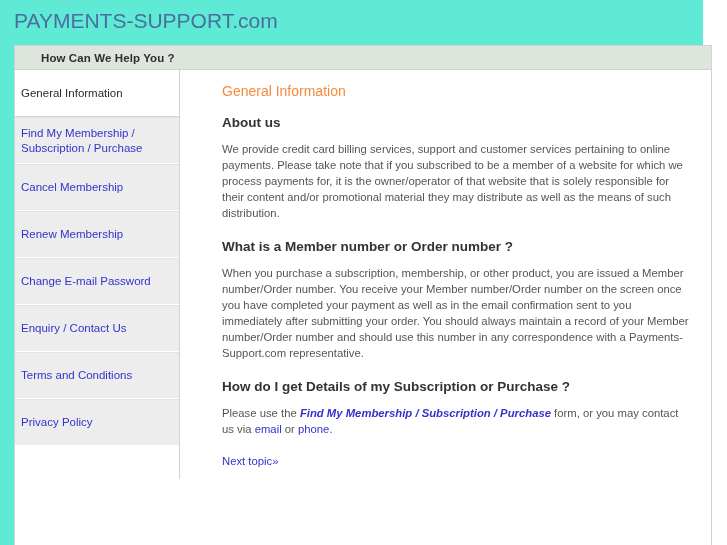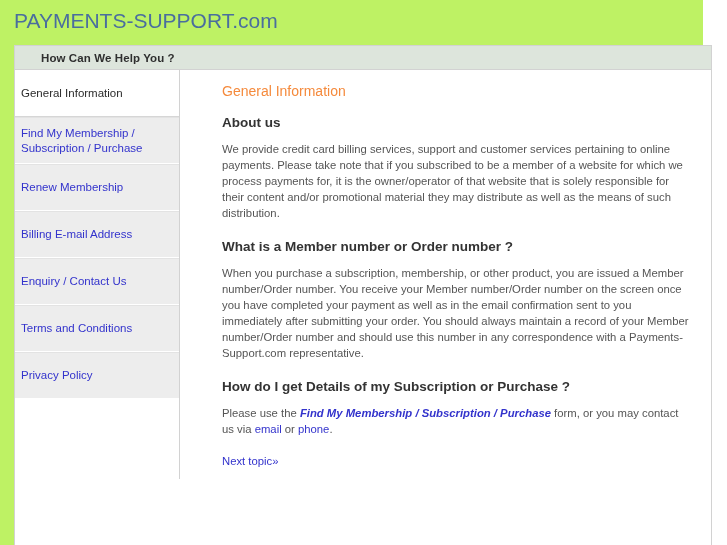--- a/index.html
+++ b/index.html
@@ -9,21 +9,21 @@
     height: 545px;
     background: #ffffff;
     font-family: "Liberation Sans", sans-serif;
     overflow: hidden;
   }
 
   #page {
     position: relative;
     width: 703px;
     height: 545px;
-    background: #bef264;
+    background: #5eead4;
   }
 
   
   .logo {
     position: absolute;
     left: 14px;
     top: 8px;
     font-size: 21px;
     font-weight: 400;
     color: #4a6e9e;
@@ -177,24 +177,27 @@
     <div class="body-row">
 
       <nav class="sidebar">
         <div class="nav-item active">
           <span class="nav-label">General Information</span>
         </div>
         <div class="nav-item two-line">
           <span class="nav-label">Find My Membership / Subscription / Purchase</span>
         </div>
         <div class="nav-item">
+          <span class="nav-label">Cancel Membership</span>
+        </div>
+        <div class="nav-item">
           <span class="nav-label">Renew Membership</span>
         </div>
         <div class="nav-item">
-          <span class="nav-label">Billing E-mail Address</span>
+          <span class="nav-label">Change E-mail Password</span>
         </div>
         <div class="nav-item">
           <span class="nav-label">Enquiry / Contact Us</span>
         </div>
         <div class="nav-item">
           <span class="nav-label">Terms and Conditions</span>
         </div>
         <div class="nav-item">
           <span class="nav-label">Privacy Policy</span>
         </div>

